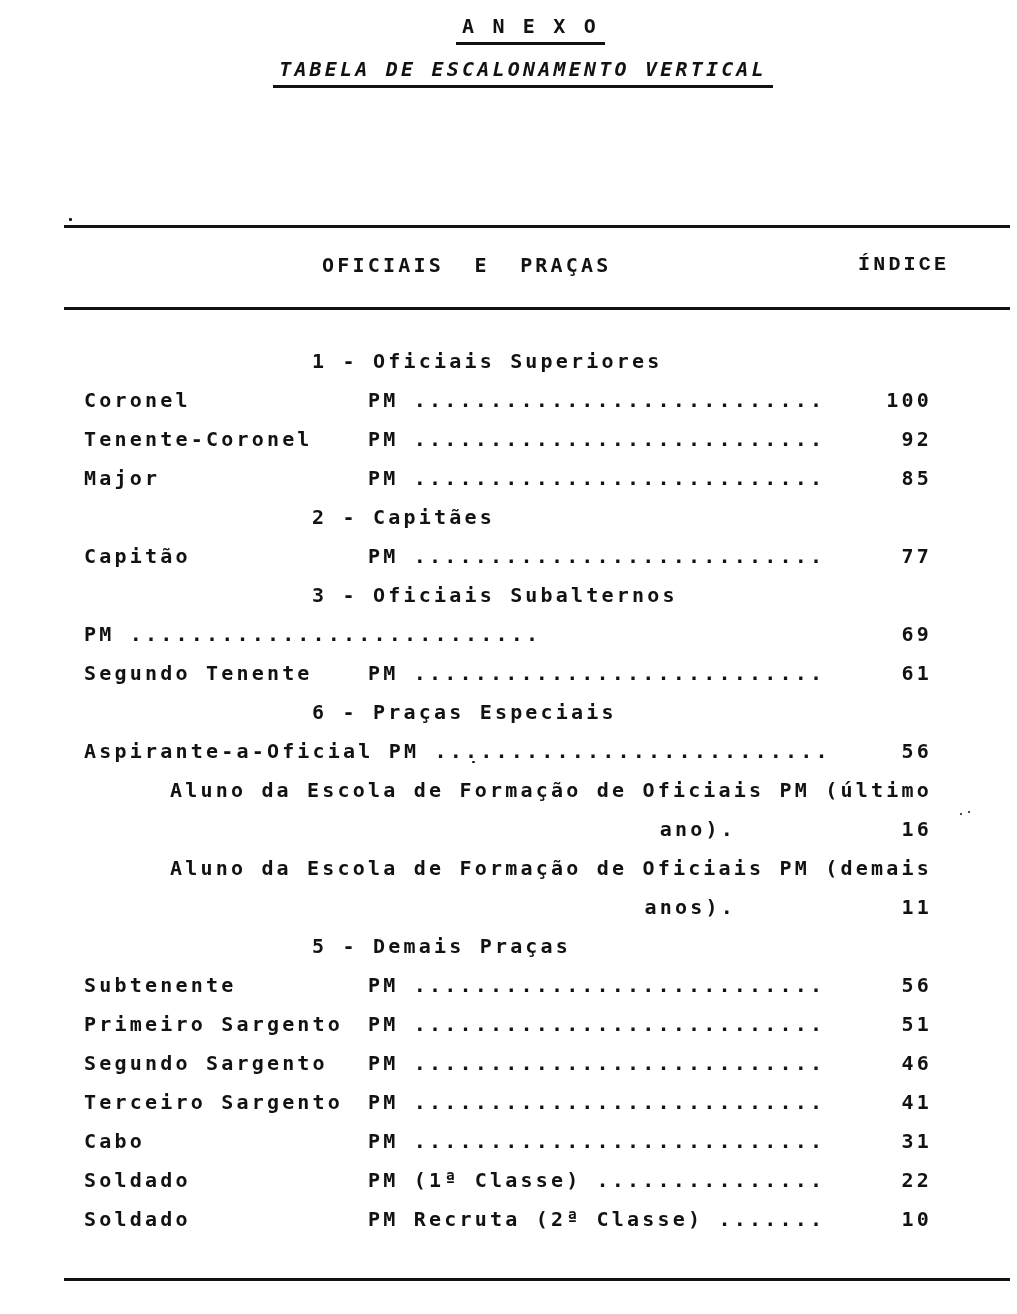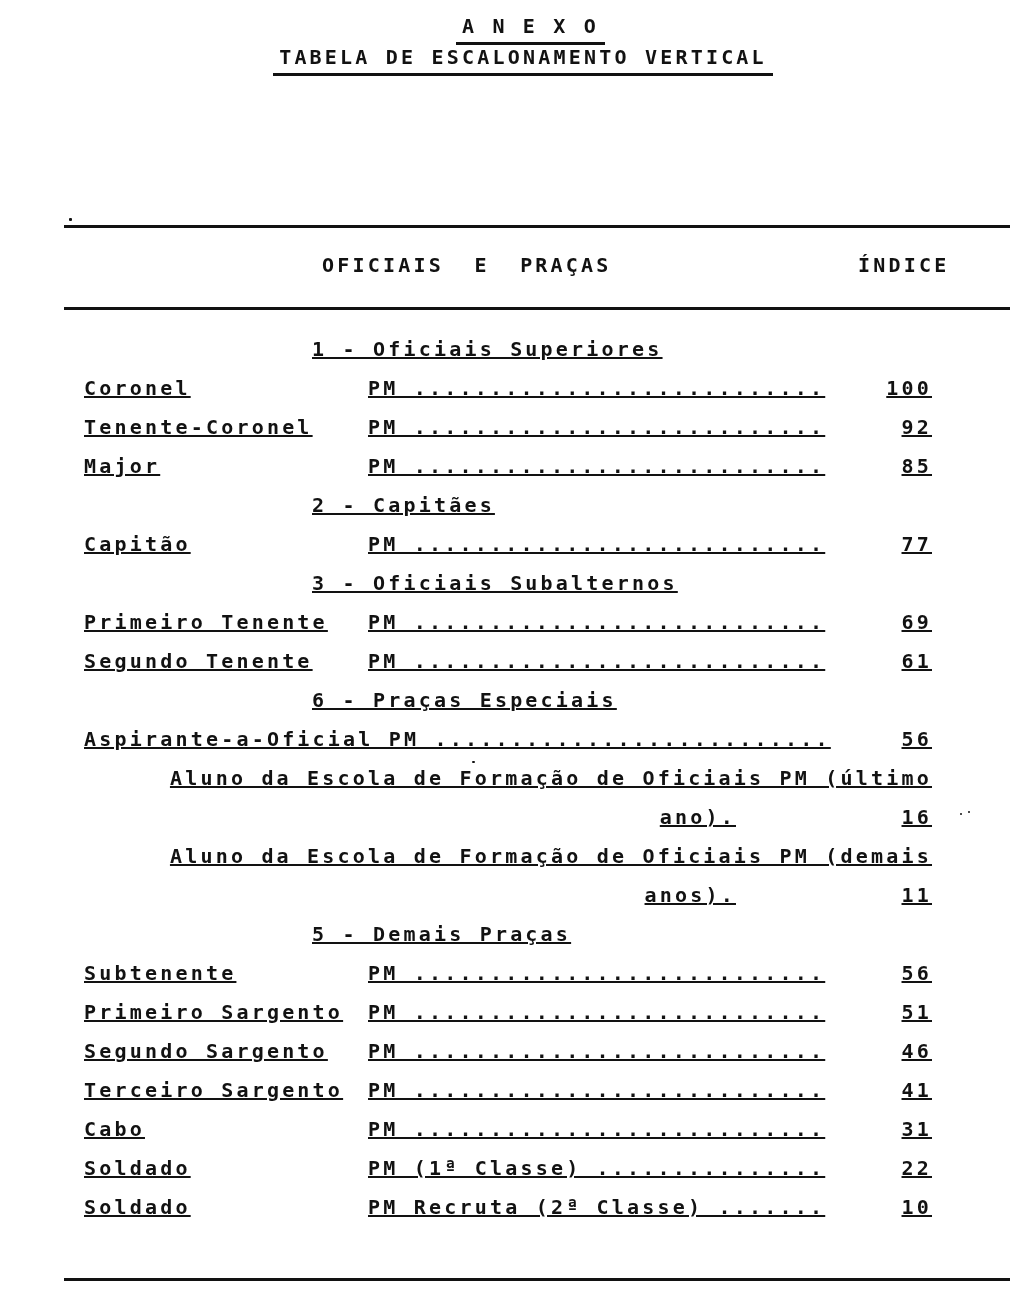--- a/index.html
+++ b/index.html
@@ -11,38 +11,38 @@
   .page {
     position: relative; width: 1017px; height: 1314px;
     background: #ffffff; color: #121212; overflow: hidden;
     font-size: 20px; font-weight: 700; letter-spacing: 3.2px;
   }
   .title-line {
     position: absolute; left: 0; width: 100%;
     text-align: center; box-sizing: border-box; white-space: pre;
   }
   .t1 { top: 14px; padding-left: 44px; }
-  .t2 { top: 45px; padding-left: 29px; }
+  .t2 { top: 57px; padding-left: 29px; font-style: italic; }
   .t3 { top: 101px; padding-left: 14px; }
   .underlined {
     display: inline-block;
     border-bottom: 3px solid currentColor;
     padding: 0 6px 4px 6px;
   }
   .rule {
     position: absolute; left: 64px; width: 946px; height: 3px;
     background: currentColor;
   }
   .rule-top { top: 225px; }
   .rule-mid { top: 307px; }
   .rule-bottom { top: 1278px; }
   .col-header { position: absolute; top: 253px; white-space: pre; }
   .col-header.left { left: 322px; }
-  .col-header.right { left: 858px; }
-  .tbody { position: absolute; left: 84px; top: 336px; width: 848px; text-decoration: underline; }
+  .col-header.right { left: 858px; font-family: Liberation Mono, monospace; }
+  .tbody { position: absolute; left: 84px; top: 348px; width: 848px; }
   .trow {
     height: 39px; display: flex; align-items: flex-start;
     line-height: 26px; white-space: pre;
   }
   .section-row { display: block; padding-left: 228px; box-sizing: border-box; }
   .wrap-line { display: block; text-align: right; }
   .rank { width: 284px; flex: none; overflow: hidden; }
   .desc { flex: 1; overflow: hidden; }
   .idx { width: 64px; flex: none; text-align: right; }
   .fill { flex: 1; text-align: right; padding-right: 132px; box-sizing: border-box; }
@@ -70,21 +70,21 @@
   <div class="rule rule-mid"></div>
 
   <div class="tbody" id="table-body">
       <div class="trow section-row">1 - Oficiais Superiores</div>
       <div class="trow"><span class="rank">Coronel</span><span class="desc">PM ...........................</span><span class="idx">100</span></div>
       <div class="trow"><span class="rank">Tenente-Coronel</span><span class="desc">PM ...........................</span><span class="idx">92</span></div>
       <div class="trow"><span class="rank">Major</span><span class="desc">PM ...........................</span><span class="idx">85</span></div>
       <div class="trow section-row">2 - Capitães</div>
       <div class="trow"><span class="rank">Capitão</span><span class="desc">PM ...........................</span><span class="idx">77</span></div>
       <div class="trow section-row">3 - Oficiais Subalternos</div>
-      <div class="trow"><span class="rank">Primeiro Tenente</span><span class="desc">PM ...........................</span><span class="idx">69</span></div>
+      <div class="trow"><span class="desc">PM ...........................</span><span class="idx">69</span></div>
       <div class="trow"><span class="rank">Segundo Tenente</span><span class="desc">PM ...........................</span><span class="idx">61</span></div>
       <div class="trow section-row">6 - Praças Especiais</div>
       <div class="trow"><span class="desc">Aspirante-a-Oficial PM ..........................</span><span class="idx">56</span></div>
       <div class="trow wrap-line">Aluno da Escola de Formação de Oficiais PM (último</div>
       <div class="trow"><span class="fill">ano).</span><span class="idx">16</span></div>
       <div class="trow wrap-line">Aluno da Escola de Formação de Oficiais PM (demais</div>
       <div class="trow"><span class="fill">anos).</span><span class="idx">11</span></div>
       <div class="trow section-row">5 - Demais Praças</div>
       <div class="trow"><span class="rank">Subtenente</span><span class="desc">PM ...........................</span><span class="idx">56</span></div>
       <div class="trow"><span class="rank">Primeiro Sargento</span><span class="desc">PM ...........................</span><span class="idx">51</span></div>

